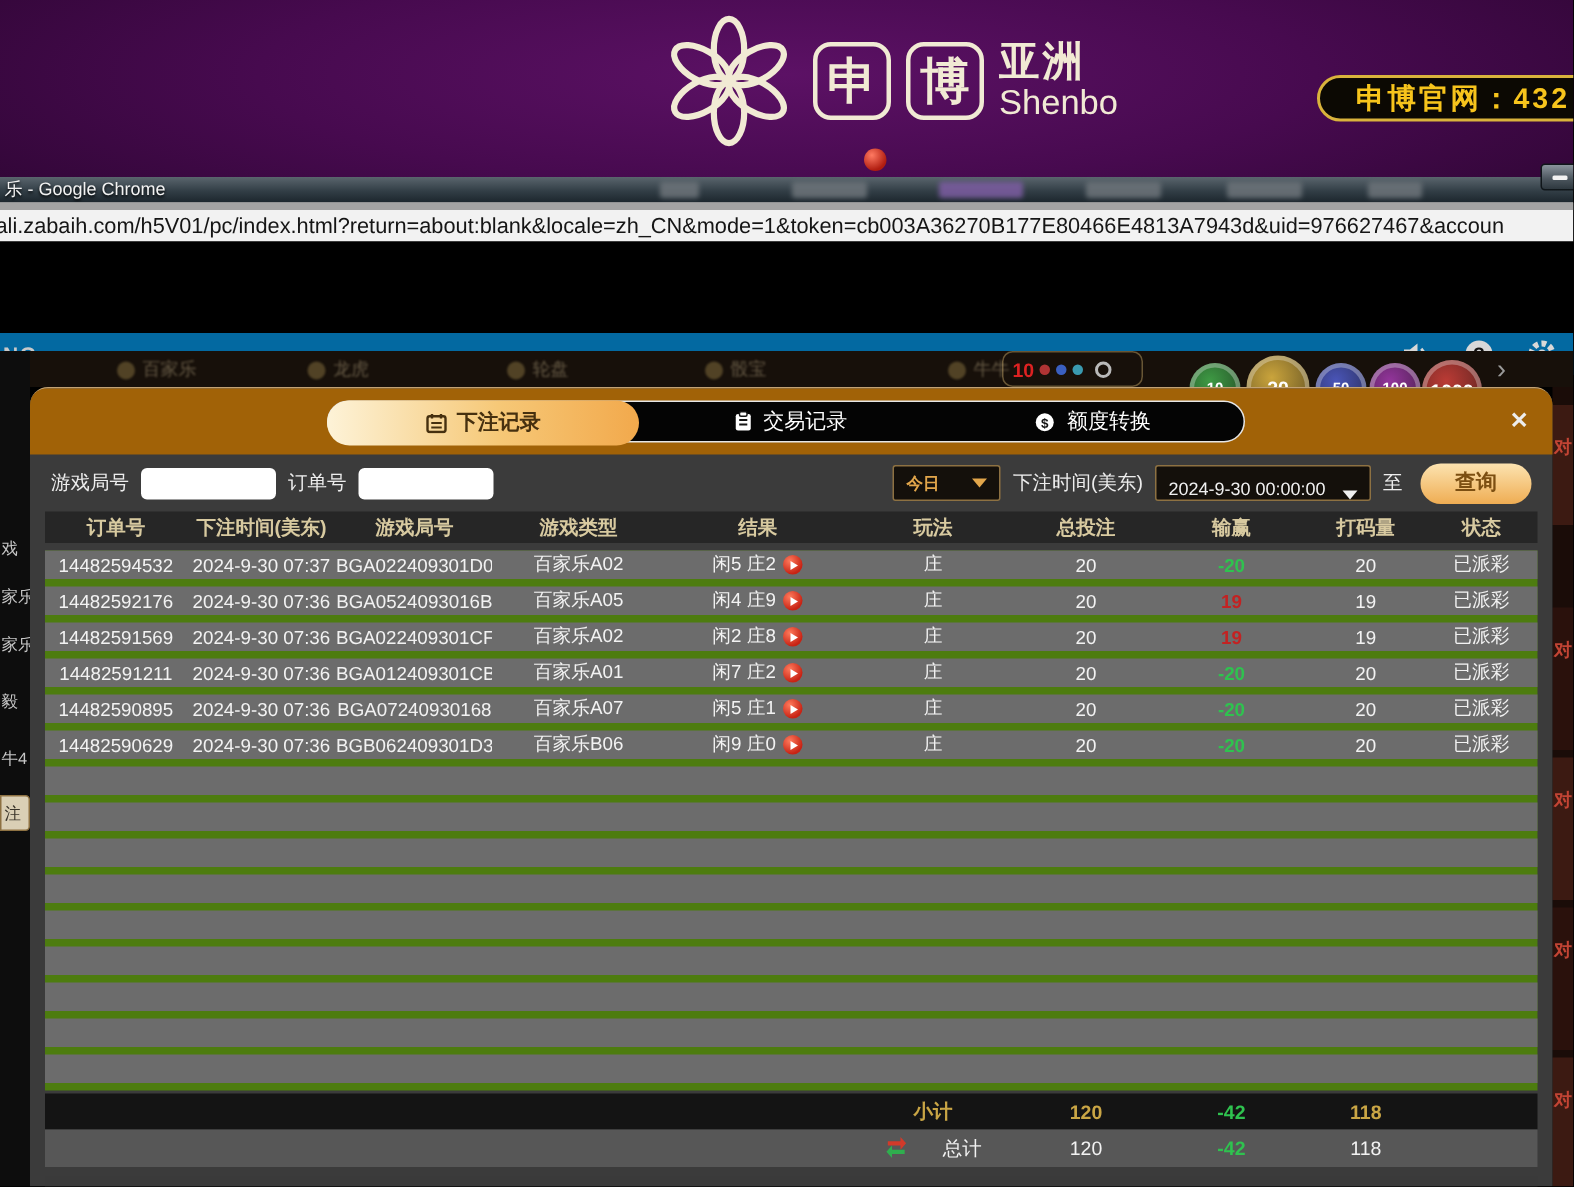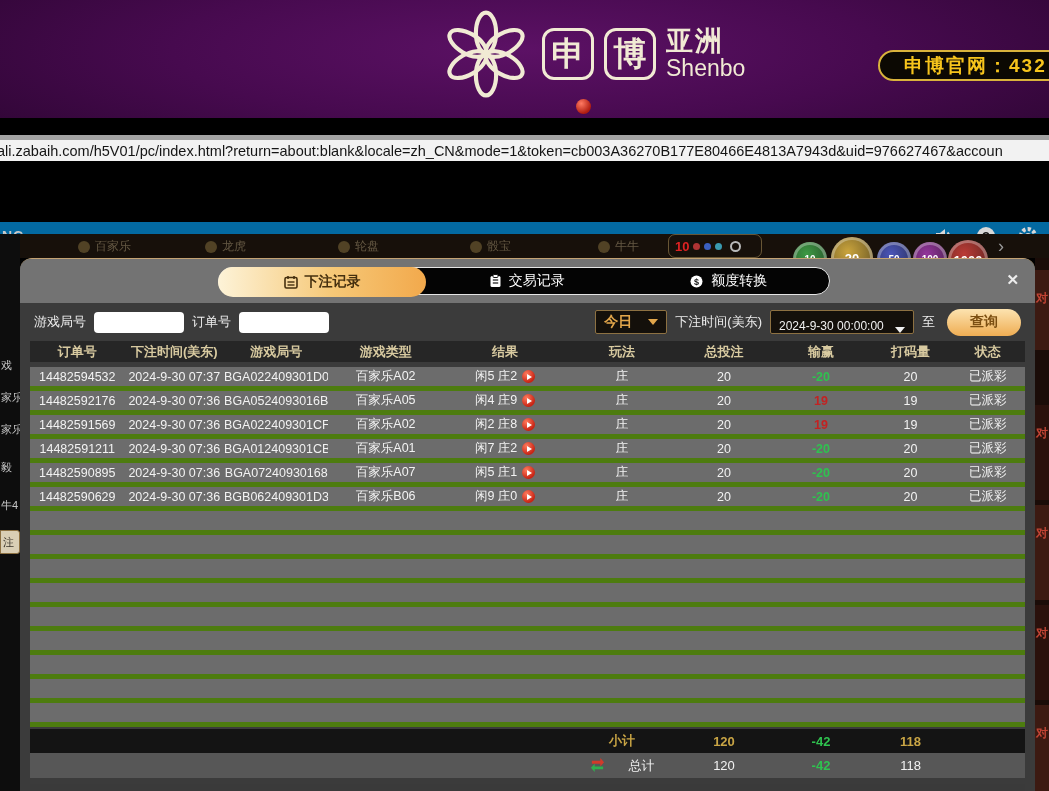--- a/index.html
+++ b/index.html
@@ -68,37 +68,37 @@
   .lfrag.sel { left:0; width:20px; height:24px; background:#dacfb5; color:#3a342a;
     display:flex; align-items:center; border-radius:0 3px 3px 0; padding-left:2px; }
   .sideright { position:absolute; left:1035px; top:258px; width:14px; height:533px; background:#1a0c08; }
   .rpanel { position:absolute; left:0; width:14px; background:#3c1a12; }
   .rpanel.alt { background:#2a110c; }
   .rfrag { position:absolute; left:1px; color:#c24434; font-size:12px; font-weight:bold; }
 
   
   .dialog { position:absolute; left:20px; top:258px; width:1015px; height:533px; background:#3b3b3b;
     border-radius:12px 12px 0 0; border-top:1px solid #c3a273; z-index:10; }
-  .tabbar { position:relative; height:44px; background:#737373; border-radius:11px 11px 0 0; }
+  .tabbar { position:relative; height:44px; background:#a16207; border-radius:11px 11px 0 0; }
   .tabpill { position:absolute; left:198px; top:8px; width:612px; height:28px;
     border:1px solid #e6e6e6; border-radius:15px; background:#040404; display:flex; }
   .tab { flex:1; display:flex; align-items:center; justify-content:center; gap:7px; color:#fff;
     font-size:14px; cursor:pointer; }
   .tab.active { flex:0 0 208px; height:30px; margin:-1px 0 0 -1px;
     background:linear-gradient(90deg,#fdf3d8 0%,#f6c877 55%,#f2a94c 100%);
     border-radius:15px; color:#46300f; font-weight:bold; }
   .closex { position:absolute; right:16px; top:12px; color:#ededed; font-size:15px; font-weight:bold; cursor:pointer; }
 
   .filterbar { height:38px; display:flex; align-items:center; padding:0 14px; gap:8px;
     color:#ededed; font-size:13px; }
   .txtin { width:90px; height:21px; border:none; border-radius:4px; background:#fff; padding:0 6px; font-size:12px; }
   .fspacer { flex:1; }
   .sel { height:24px; border:1px solid #8d7142; background:#14100b; display:flex; align-items:center;
     justify-content:space-between; padding:0 8px; border-radius:2px; cursor:pointer; }
-  .sel.today { width:72px; color:#e2a64b; font-weight:bold; font-size:14px; }
+  .sel.today { width:72px; color:#e2a64b; font-weight:bold; font-size:11px; }
   .sel.dt { width:144px; color:#f0f0f0; font-size:12px;align-items:flex-end; }
   .caret { width:0; height:0; border-left:5px solid transparent; border-right:5px solid transparent;
     border-top:6px solid currentColor; }
   .btnsearch { width:74px; height:27px; border-radius:14px;
     background:linear-gradient(180deg,#fce3b0,#efad53); color:#7c4f12; font-weight:bold; font-size:14px;
     display:flex; align-items:center; justify-content:center; cursor:pointer; margin-left:4px; }
 
   .tablewrap { margin:0 10px; }
   .grid { display:grid; grid-template-columns:9.5% 10% 10.5% 11.5% 12.5% 11% 9.5% 10% 8% 7.5%; align-items:center; }
   .thead { height:21px; background:#262626; color:#d8caa0; font-size:13px; font-weight:bold; }
@@ -139,20 +139,32 @@
       <span class="lbox">博</span>
       <span class="lcol">
         <b>亚洲</b>
         <i>Shenbo</i>
       </span>
     </div>
     <div class="badge">申博官网：432</div>
     <div class="reddot"></div>
   </header>
 
+  <div class="titlebar">
+    <span class="ttext">乐 - Google Chrome</span>
+    <div class="navblur" style="left:440px;width:26px"></div>
+    <div class="navblur" style="left:528px;width:50px"></div>
+    <div class="navblur hl" style="left:626px;width:56px"></div>
+    <div class="navblur" style="left:724px;width:50px"></div>
+    <div class="navblur" style="left:818px;width:50px"></div>
+    <div class="navblur" style="left:912px;width:36px"></div>
+    <div class="minbtn">
+        <span></span>
+      </div>
+  </div>
 
   <div class="urlbar">
     <span>ali.zabaih.com/h5V01/pc/index.html?return=about:blank&amp;locale=zh_CN&amp;mode=1&amp;token=cb003A36270B177E80466E4813A7943d&amp;uid=976627467&amp;accoun</span>
   </div>
 
   <div class="blackstrip"></div>
 
   <div class="gametop">
     <span class="nglogo">NG</span>
     <div class="gicons">
@@ -195,21 +207,21 @@
         <span class="">龙虎</span>
       </div>
       <div class="catitem" style="left: 338px;">
         <span class="catdot"></span>
         <span class="">轮盘</span>
       </div>
       <div class="catitem" style="left: 470px;">
         <span class="catdot"></span>
         <span class="">骰宝</span>
       </div>
-      <div class="catitem" style="left: 598px;">
+      <div class="catitem" style="left: 632px;">
         <span class="catdot"></span>
         <span class="">牛牛</span>
       </div>
       <span class="chip" style="left: 793px; top: 8px; width: 34px; height: 34px; background: radial-gradient(circle at 40% 35%, rgb(62, 154, 68), rgb(17, 17, 17) 160%); font-size: 10px;">10</span>
       <span class="chip" style="left: 831px; top: 3px; width: 42px; height: 42px; background: radial-gradient(circle at 40% 35%, rgb(202, 164, 60), rgb(17, 17, 17) 160%); font-size: 13px;">20</span>
       <span class="chip" style="left: 877px; top: 8px; width: 34px; height: 34px; background: radial-gradient(circle at 40% 35%, rgb(74, 85, 184), rgb(17, 17, 17) 160%); font-size: 10px;">50</span>
       <span class="chip" style="left: 913px; top: 8px; width: 34px; height: 34px; background: radial-gradient(circle at 40% 35%, rgb(147, 53, 155), rgb(17, 17, 17) 160%); font-size: 10px;">100</span>
       <span class="chip" style="left: 948px; top: 6px; width: 40px; height: 40px; background: radial-gradient(circle at 40% 35%, rgb(187, 59, 53), rgb(17, 17, 17) 160%); font-size: 13px;">1000</span>
     </div>
 

